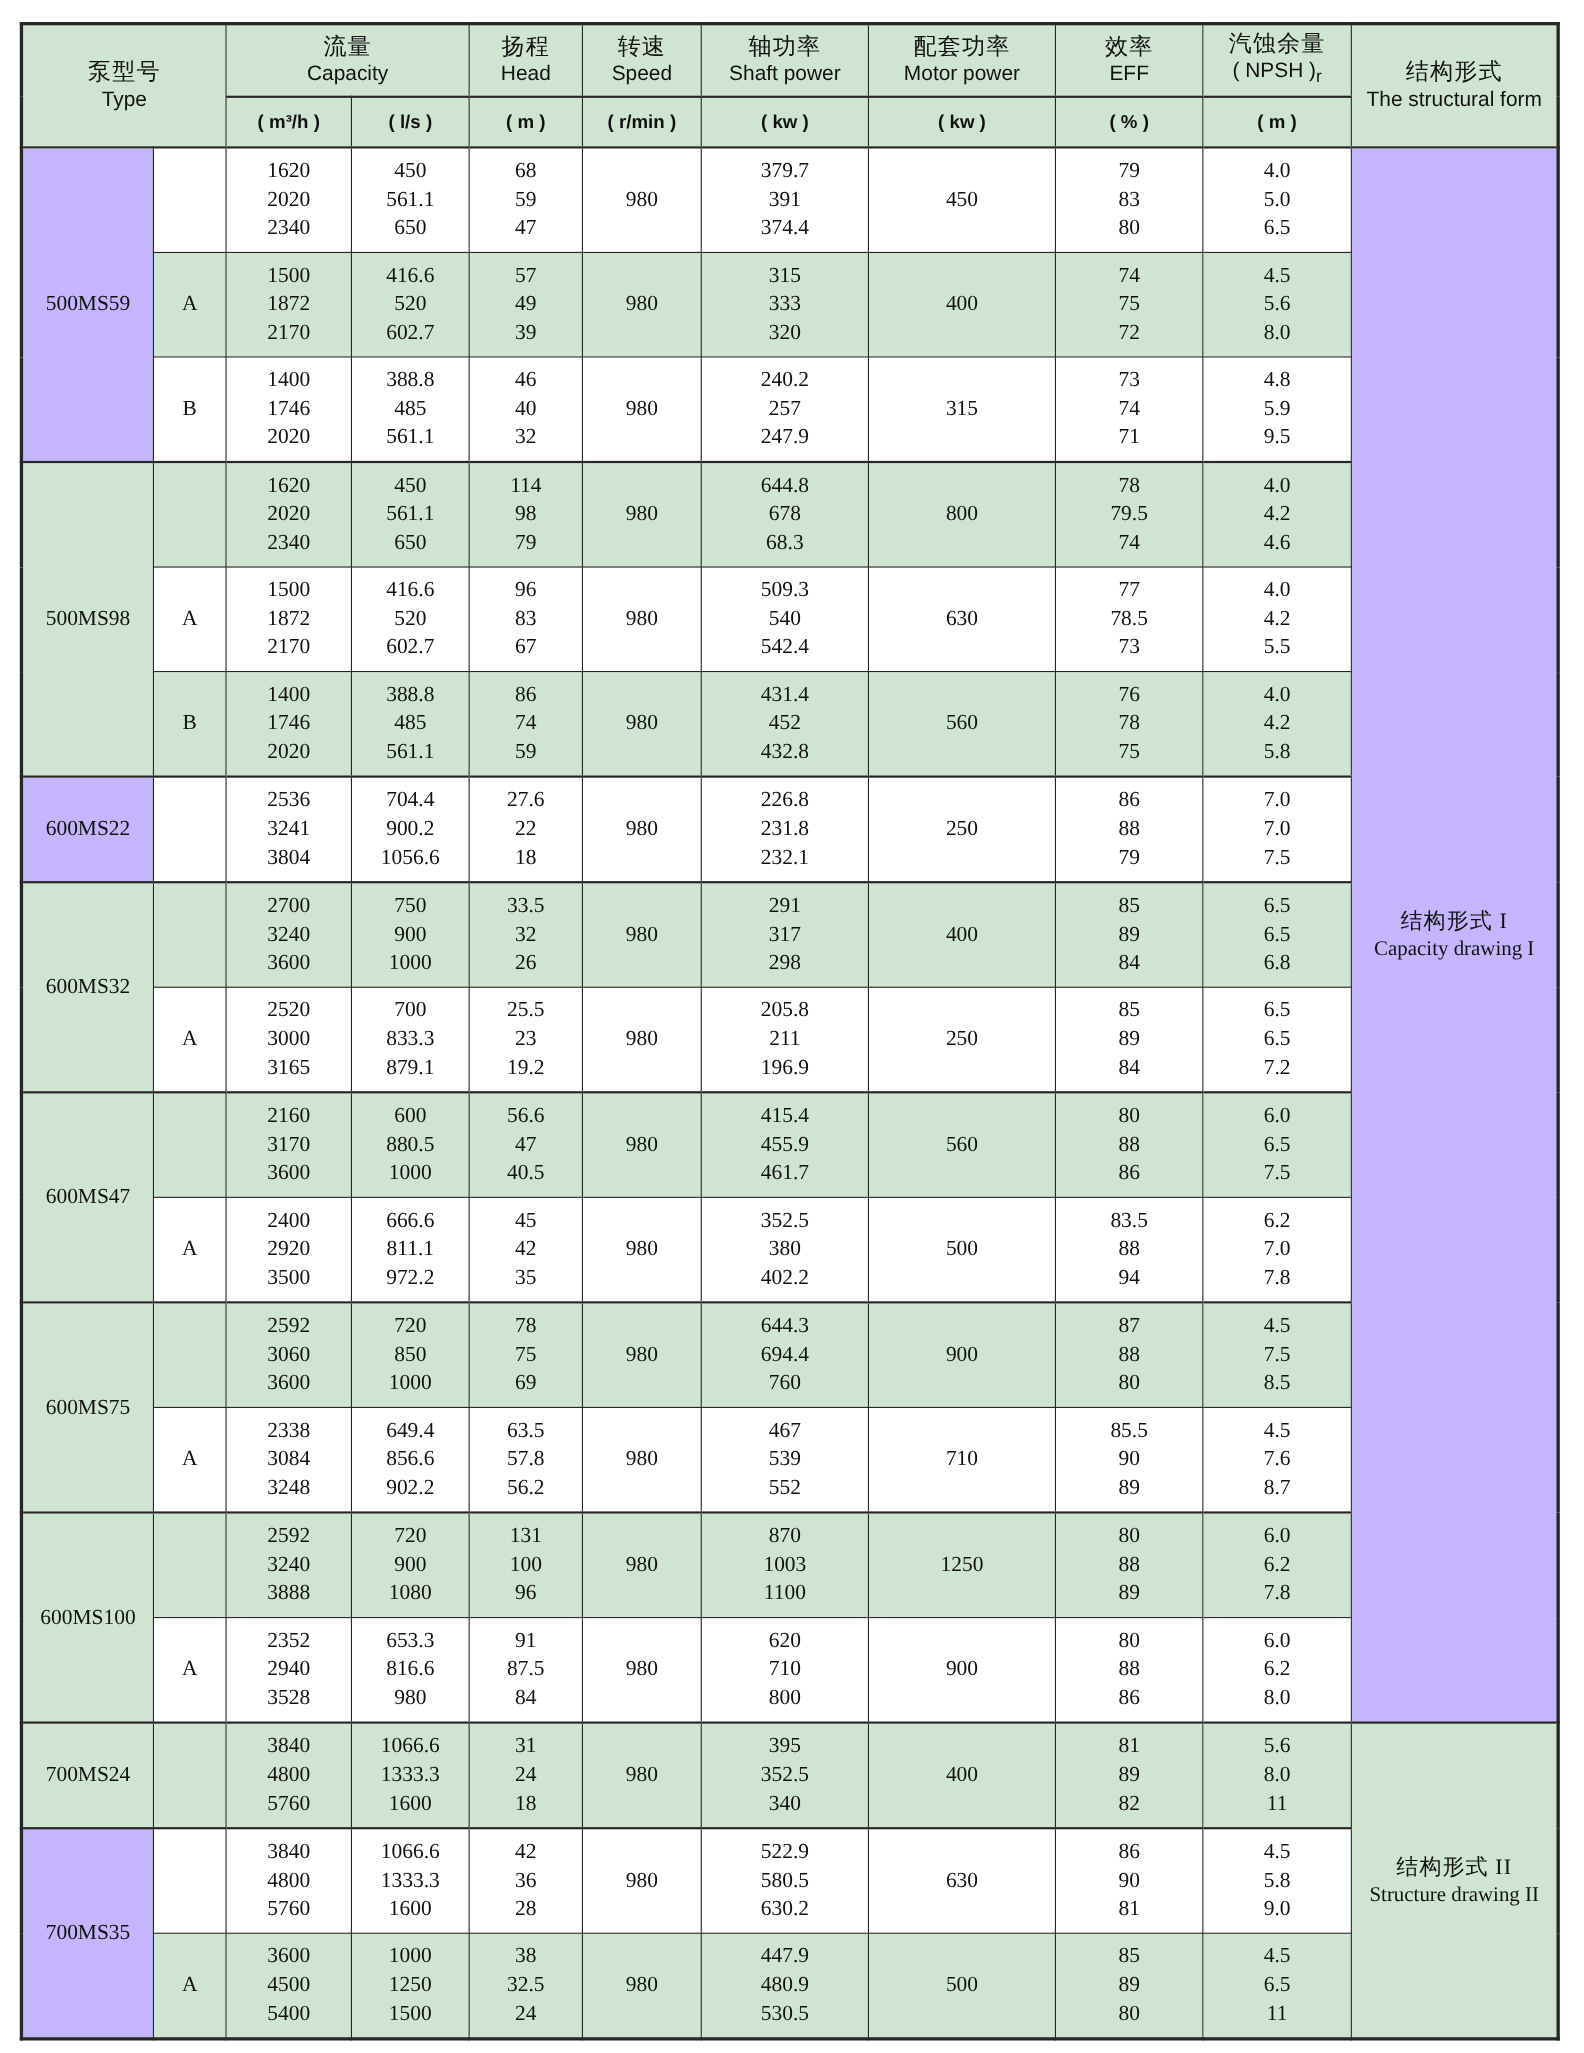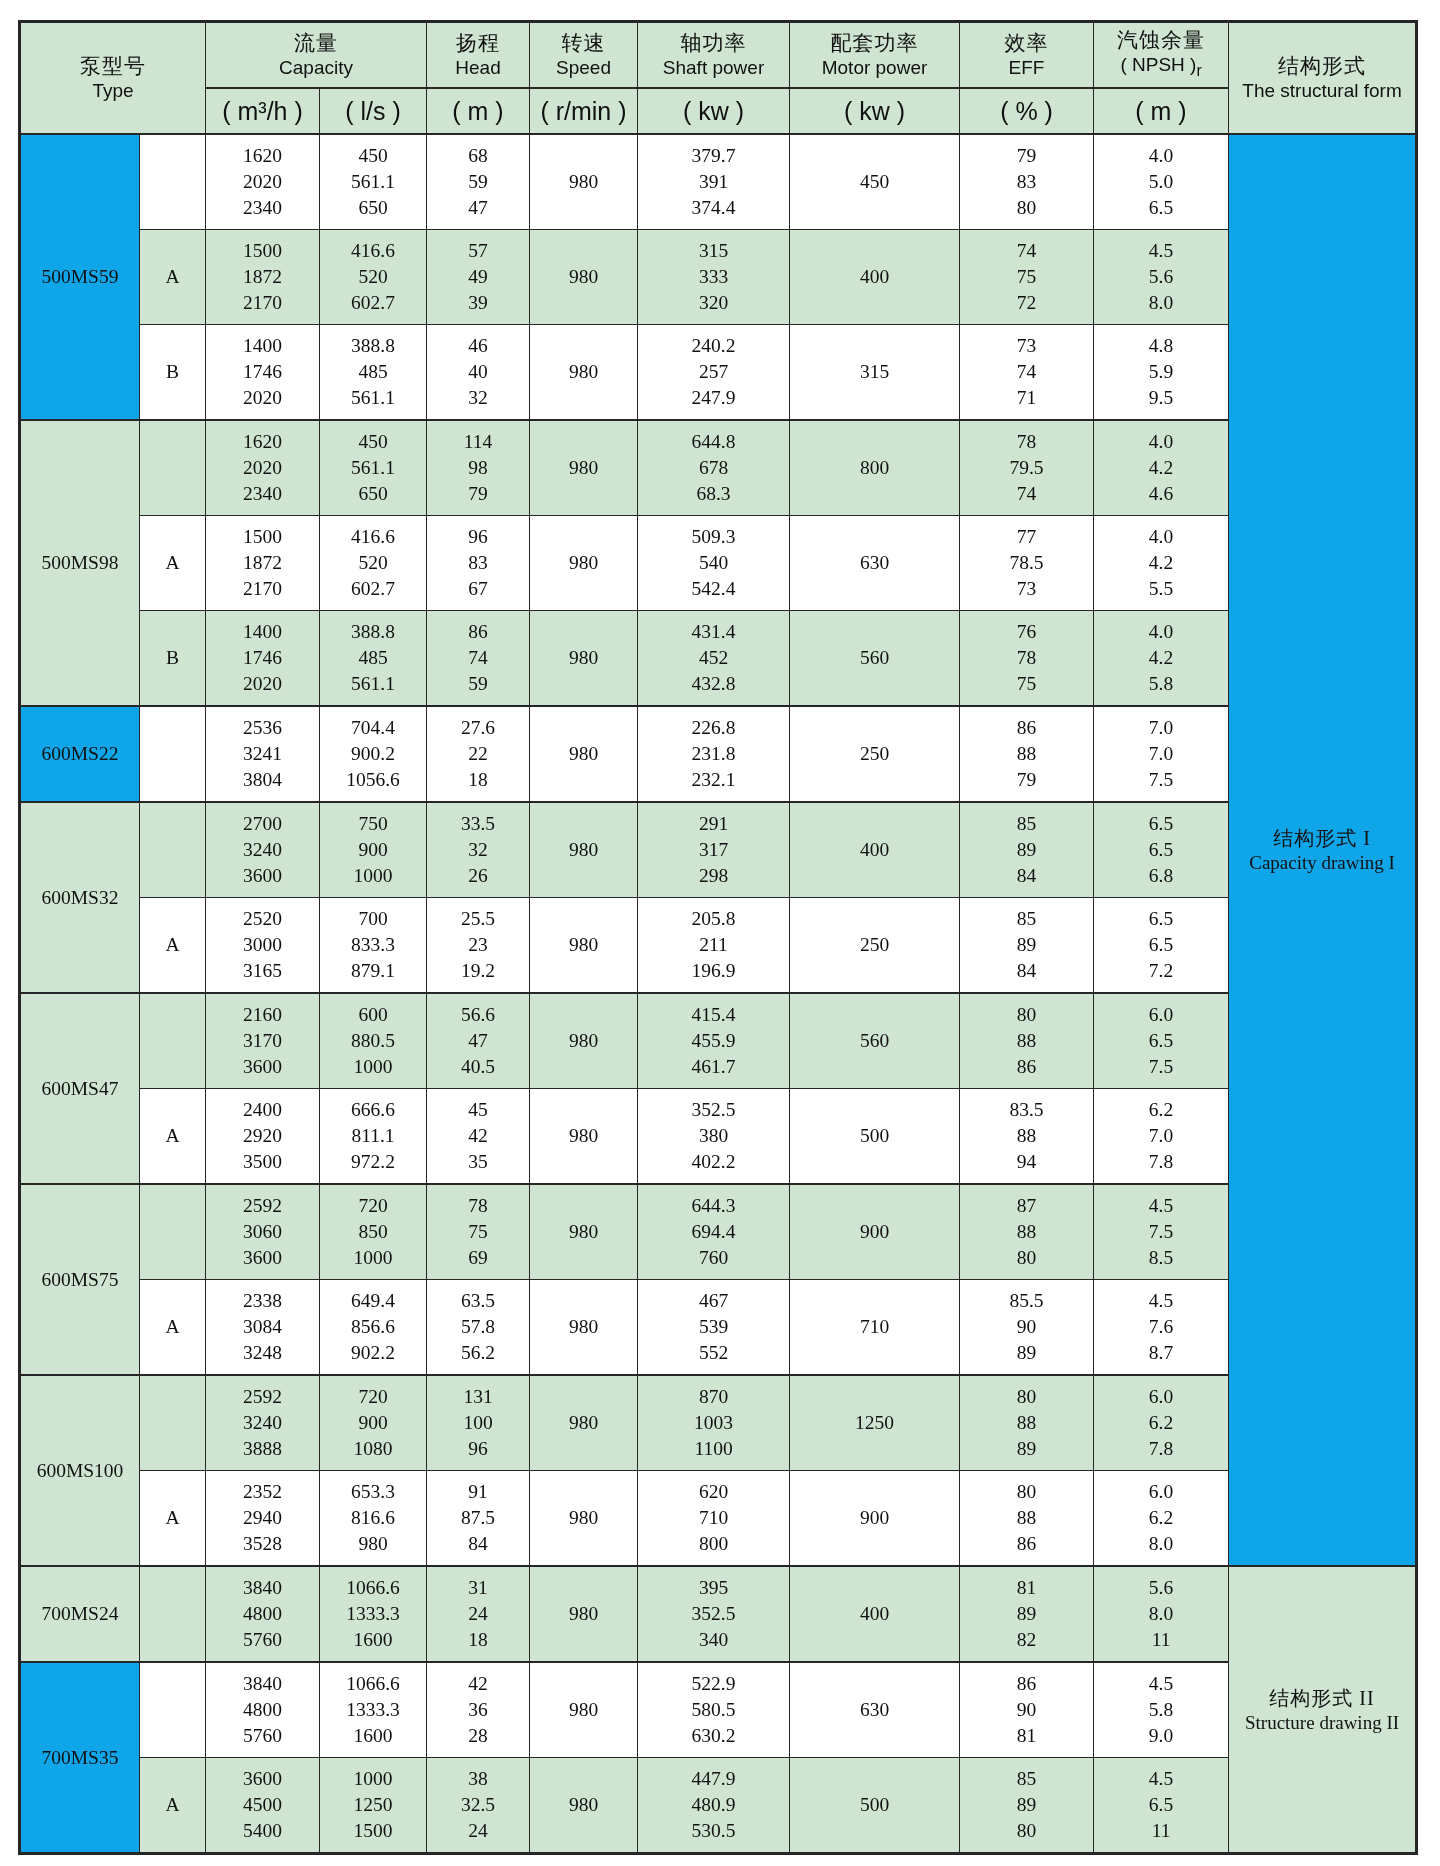--- a/index.html
+++ b/index.html
@@ -4,28 +4,28 @@
 <style>
   html,body{margin:0;padding:0;background:#ffffff;}
   body{width:1440px;}
   .page{margin:20px 18px 14px 18px;}
   table{border-collapse:collapse;table-layout:fixed;width:1399px;
         border:3px solid var(--border,#262626);}
   th,td{border:1.4px solid var(--border,#262626);padding:0;color:#111;
         text-align:center;vertical-align:middle;overflow:hidden;}
   thead th{background:var(--green,#cfe5d1);font-family:"Liberation Sans",sans-serif;font-weight:normal;margin-top:46px;}
   thead tr.title-row th{height:64px;}
-  thead tr.unit-row th{height:44px;font-size:25px;}
+  thead tr.unit-row th{height:44px;font-size:17px;font-weight:bold;}
   .zh{font-size:21px;line-height:26px;letter-spacing:1px;}
   .en{font-size:19px;line-height:24px;letter-spacing:0px;}
   thead th{border-bottom-width:2.4px;}
   tbody td{font-family:"Liberation Serif",serif;font-size:19.5px;line-height:26px;
            padding:8px 2px;white-space:pre-line;}
   tbody tr.green td{background:var(--green,#cfe5d1);}
-  tbody td.model, tbody td.structure{background:#0ea5e9;}
+  tbody td.model, tbody td.structure{background:#c4b5fd;}
   tbody tr.group-start td{border-top:2.6px solid var(--border,#262626);}
   td.structure .zh{font-family:"Liberation Serif",serif;font-size:20px;}
   td.structure .en{font-family:"Liberation Serif",serif;font-size:19px;}
 </style>
 </head>
 <body>
 
 <div class="page">
   <table>
     <colgroup>

